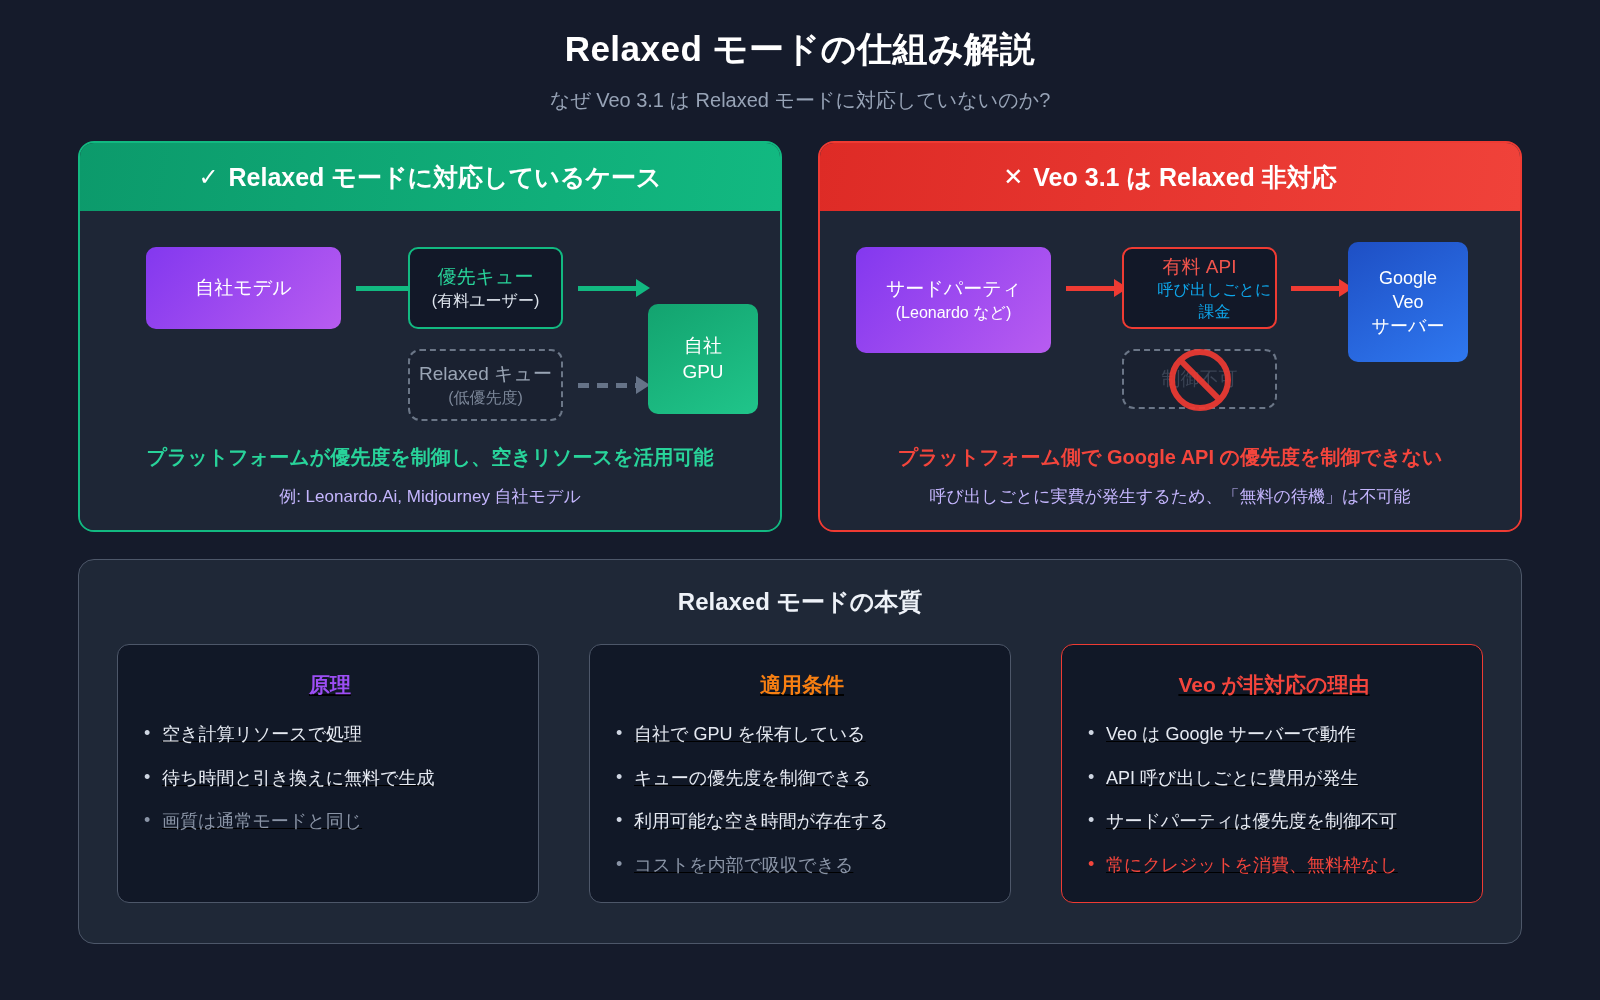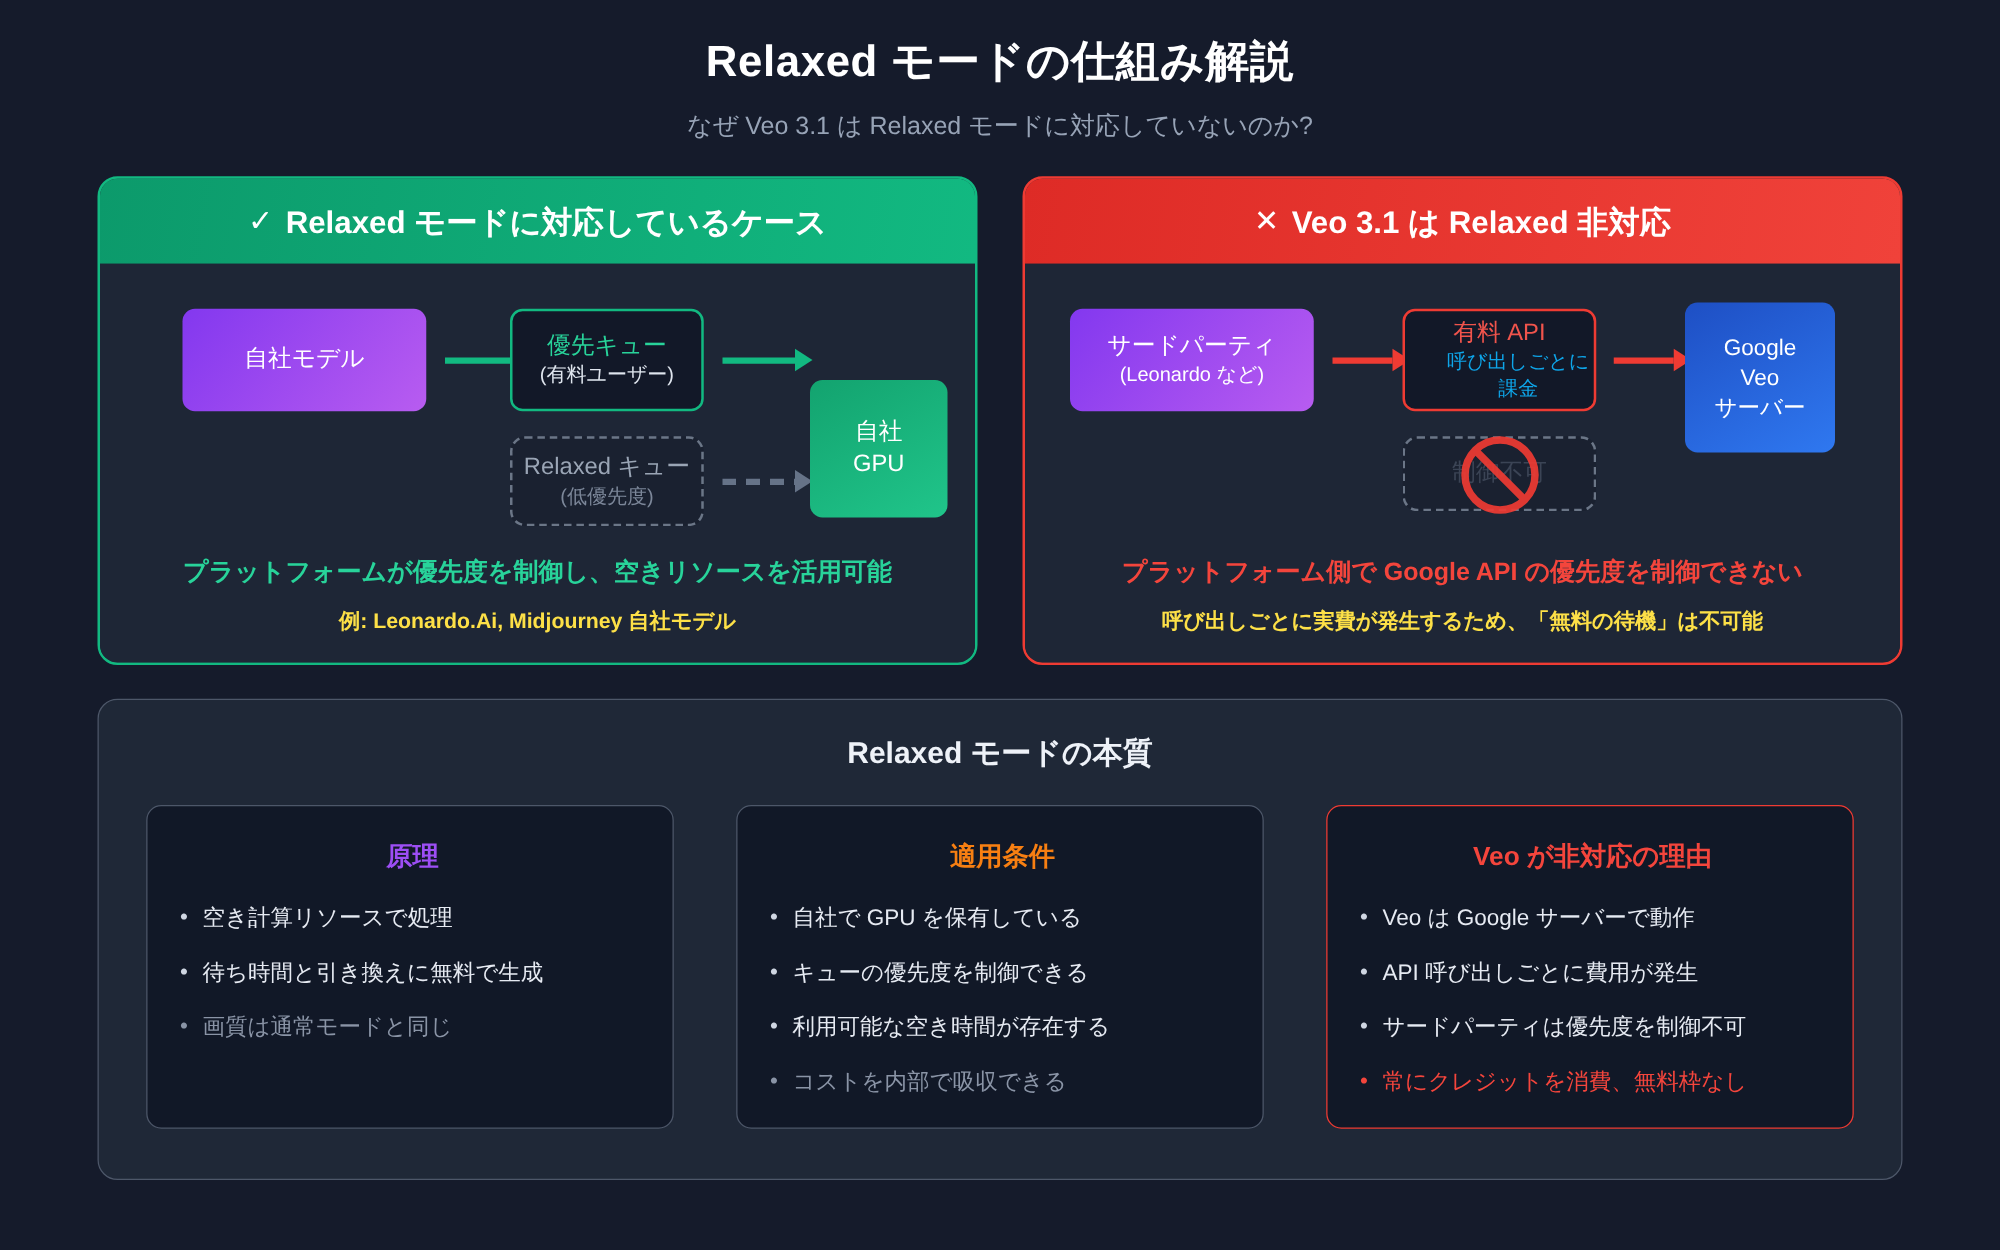--- a/index.html
+++ b/index.html
@@ -172,42 +172,42 @@
   }
 
   
   .panel-note { text-align: center; margin-top: 2px; }
   .note-main { font-size: 20px; font-weight: bold; }
   .note-main.green { color: #28d39a; }
   .note-main.red   { color: #f4453c; }
   .note-sub {
     margin-top: 14px;
     font-size: 17px;
-    color: #fde047;
-    font-weight: bold;
+    color: #c4b5fd;
   }
 
   
   .bottom {
     margin: 27px 78px 0 78px;
     border: 1px solid #4d5769;
     border-radius: 16px;
     background: #1f2837;
     padding: 26px 38px 40px 38px;
   }
   .bottom-title {
     text-align: center;
     font-size: 24px;
     font-weight: bold;
     color: #eef2f8;
     margin-bottom: 26px;
   }
   .cards {
     display: flex;
     gap: 50px;
+    text-decoration: underline;
   }
   .card {
     flex: 1;
     background: #111827;
     border: 1px solid #4d5769;
     border-radius: 12px;
     padding: 26px 22px 26px 26px;
     min-height: 248px;
   }
   .card.danger { border-color: #ef3b33; }
@@ -306,21 +306,21 @@
     </div>
 
     <div class="panel bad">
       <div class="panel-head">
         <span class="head-mark">✕</span>
         <span>Veo 3.1 は Relaxed 非対応</span>
       </div>
       <div class="panel-body">
         <div class="flow">
 
-          <div class="node purple" style="left:8px; top:10px; width:195px; height:82px;">
+          <div class="node purple" style="left:8px; top:10px; width:195px; height:106px;">
             <span class="n-main">サードパーティ</span>
             <span class="n-sub">(Leonardo など)</span>
           </div>
 
           <div class="arrow red" style="left:218px; top:51px; width:62px;">
             <span class="shaft" style="width:48px;"></span>
               <span class="headtip"></span>
           </div>
 
           <div class="node outline-red" style="left:274px; top:10px; width:155px; height:82px;">

